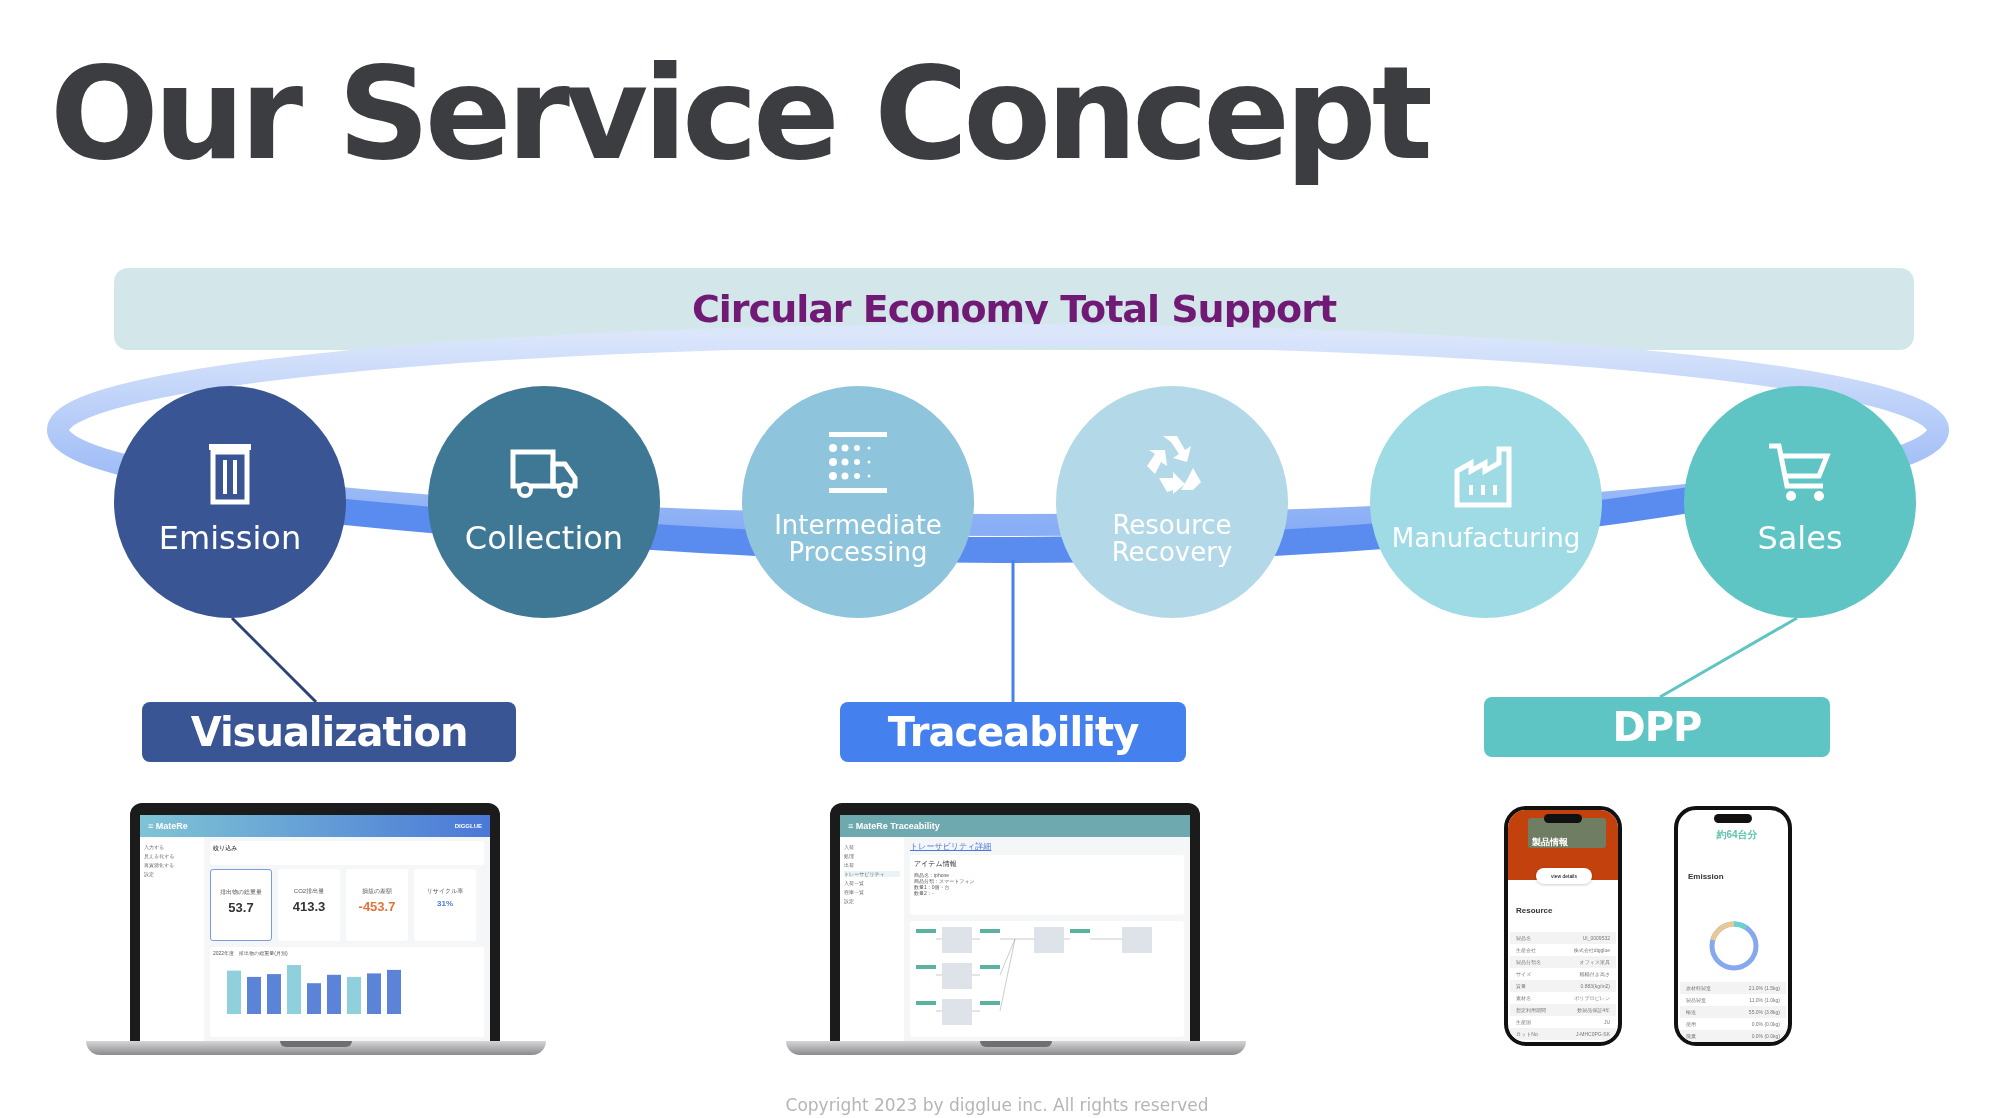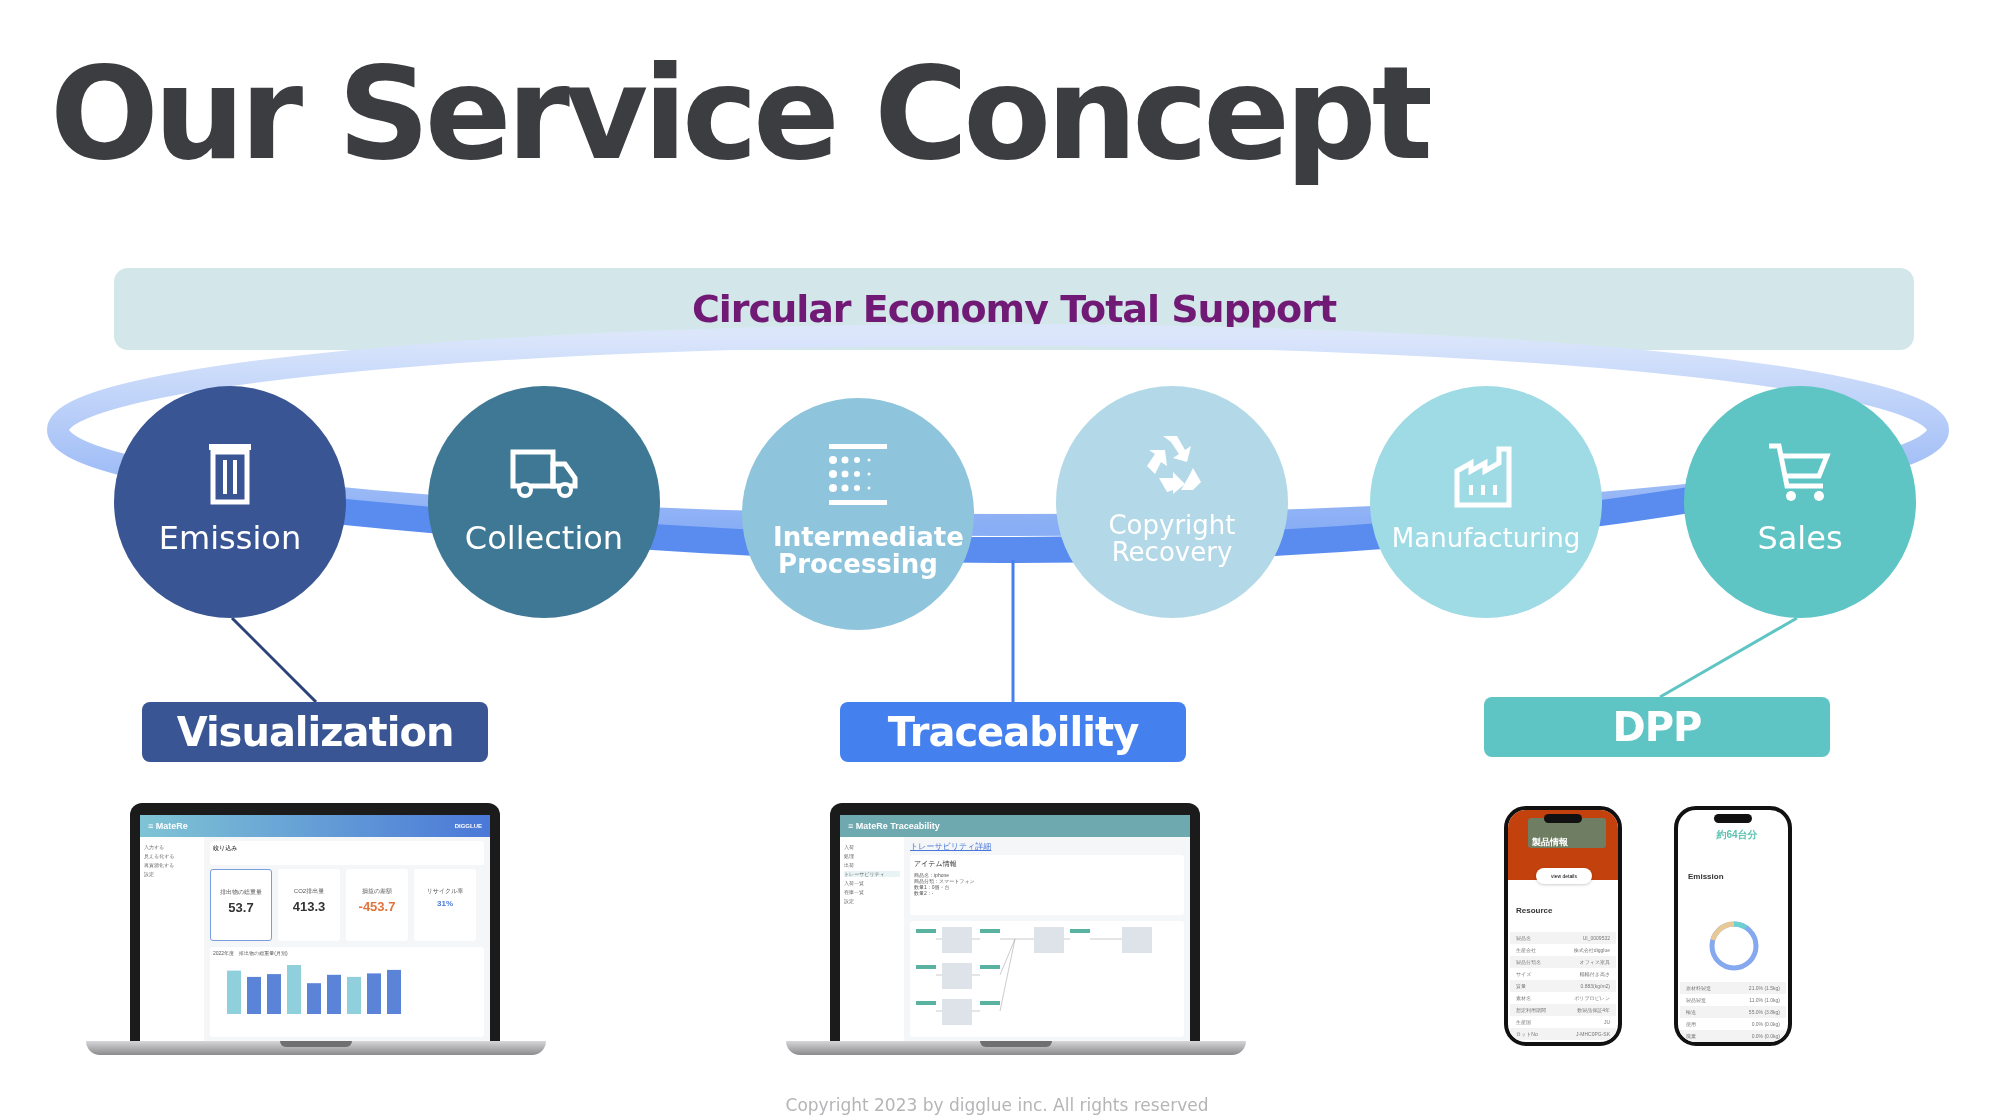--- a/index.html
+++ b/index.html
@@ -65,21 +65,21 @@
 </div>
 <div class="node" style="left: 428px; top: 386px; background: rgb(63, 120, 148);">
   <svg class="ico" viewBox="0 0 70 70">
       <rect x="4" y="14" width="40" height="34" fill="none" stroke="#fff" stroke-width="5"></rect>
       <path d="M44 26 H56 L66 40 V48 H44 Z" fill="none" stroke="#fff" stroke-width="5"></path>
       <circle cx="16" cy="52" r="6" fill="#3f7894" stroke="#fff" stroke-width="4"></circle>
       <circle cx="56" cy="52" r="6" fill="#3f7894" stroke="#fff" stroke-width="4"></circle>
     </svg>
   <div class="lbl">Collection</div>
 </div>
-<div class="node" style="left: 742px; top: 398px; background: rgb(142, 196, 220); font-weight: bold;">
+<div class="node" style="left: 742px; top: 386px; background: rgb(142, 196, 220);">
   <svg class="ico" viewBox="0 0 70 70">
       <rect x="6" y="4" width="58" height="5" fill="#fff"></rect>
       <rect x="6" y="60" width="58" height="5" fill="#fff"></rect>
       <g fill="#fff">
         <circle cx="10" cy="20" r="4"></circle>
         <circle cx="22" cy="20" r="3.5"></circle>
         <circle cx="34" cy="20" r="3"></circle>
         <circle cx="46" cy="20" r="1.5"></circle>
         <circle cx="10" cy="34" r="4"></circle>
         <circle cx="22" cy="34" r="3.5"></circle>
@@ -95,42 +95,42 @@
 </div>
 <div class="node" style="left: 1056px; top: 386px; background: rgb(179, 217, 232);">
   <svg class="ico" viewBox="0 0 70 70">
       <g fill="#fff">
         <path d="M26 8 L40 8 L48 22 L54 18 L50 34 L36 30 L42 26 L34 14 Z"></path>
         <path d="M10 38 L18 26 L12 22 L28 22 L30 38 L24 34 L18 46 Z"></path>
         <path d="M30 64 L22 50 L36 50 L36 44 L48 56 L36 66 L36 62 Z"></path>
         <path d="M56 40 L64 54 L56 62 L44 62 L52 48 Z"></path>
       </g>
     </svg>
-  <div class="lbl small" style="width:150px">Copyright Recovery</div>
+  <div class="lbl small" style="width:150px">Resource Recovery</div>
 </div>
 <div class="node" style="left: 1370px; top: 386px; background: rgb(159, 219, 229);">
   <svg class="ico" viewBox="0 0 70 70">
       <path d="M6 64 V30 L20 22 V30 L34 22 V30 L48 22 V8 H58 V64 Z" fill="none" stroke="#fff" stroke-width="5"></path>
       <rect x="18" y="44" width="4" height="10" fill="#fff"></rect>
       <rect x="30" y="44" width="4" height="10" fill="#fff"></rect>
       <rect x="42" y="44" width="4" height="10" fill="#fff"></rect>
     </svg>
   <div class="lbl small">Manufacturing</div>
 </div>
 <div class="node" style="left: 1684px; top: 386px; background: rgb(94, 196, 196);">
   <svg class="ico" viewBox="0 0 70 70">
       <path d="M4 8 H14 L22 48 H58" fill="none" stroke="#fff" stroke-width="5"></path>
       <path d="M16 18 H62 L54 38 H20" fill="none" stroke="#fff" stroke-width="5"></path>
       <circle cx="26" cy="58" r="5" fill="#fff"></circle>
       <circle cx="54" cy="58" r="5" fill="#fff"></circle>
     </svg>
   <div class="lbl">Sales</div>
 </div>
 
-<div class="tag" style="left:142px;top:702px;width:346px;background:#3a5594;">Visualization</div>
+<div class="tag" style="left:142px;top:702px;width:374px;background:#3a5594;">Visualization</div>
 <div class="tag" style="left:840px;top:702px;width:346px;background:#4480ee;">Traceability</div>
 <div class="tag" style="left:1484px;top:697px;width:346px;background:#5ec4c4;">DPP</div>
 
 <div class="laptop" style="left:86px;top:803px;width:460px;height:260px;">
   <div class="screen" style="left:44px;top:0;width:370px;height:238px;">
     <div class="display">
       <div class="appbar" style="background:linear-gradient(90deg,#7fc4d4,#4a78d8);">
         <span>≡&nbsp;</span>
         <span>MateRe</span>
         <span style="margin-left:auto;margin-right:8px;font-size:6px">DIGGLUE</span>

